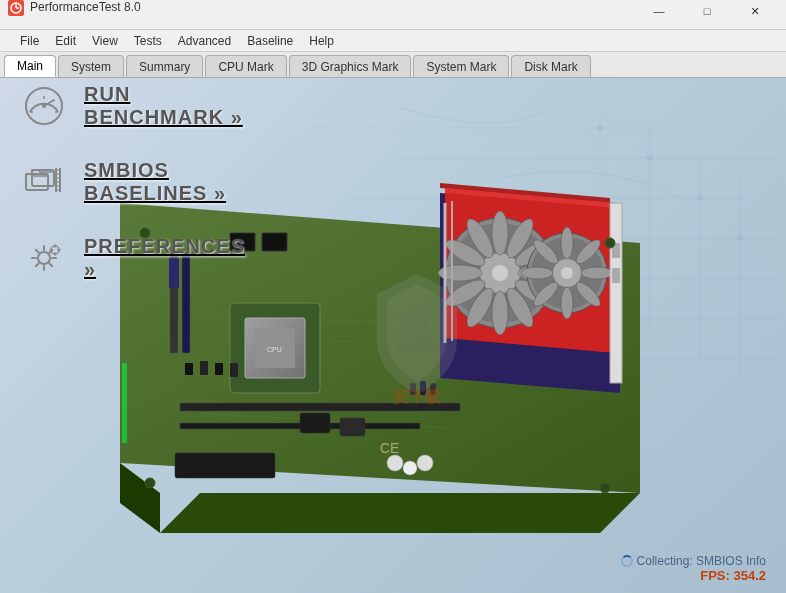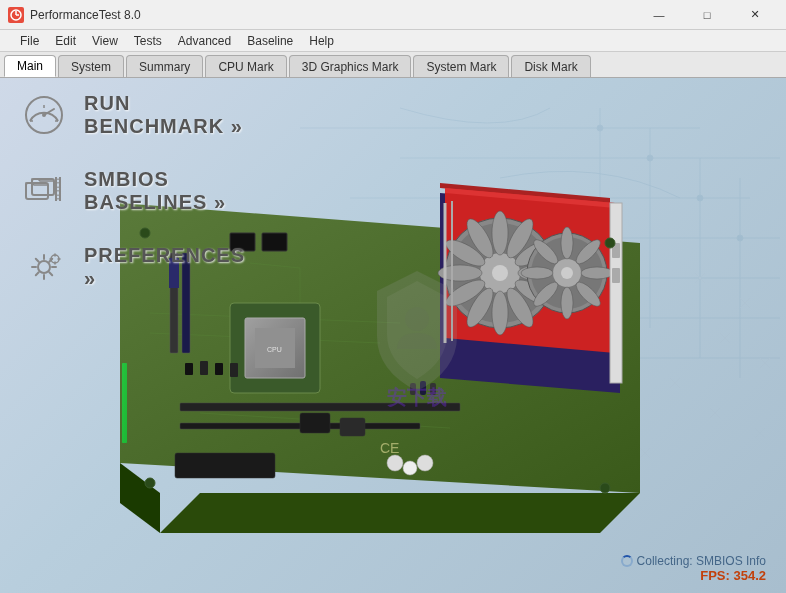--- a/index.html
+++ b/index.html
@@ -10,21 +10,21 @@
       font-size: 12px;
       background: #f0f0f0;
       overflow: hidden;
     }
 
     
     #title-bar {
       height: 30px;
       background: #f0f0f0;
       display: flex;
-      align-items: center;
+      align-items: flex-start;
       padding: 0 8px;
       border-bottom: 1px solid #ccc;
     }
     #title-bar .app-icon {
       width: 16px;
       height: 16px;
       margin-right: 6px;
       background: #e74c3c;
       border-radius: 2px;
       display: flex;
@@ -129,22 +129,23 @@
       width: 100%; height: 100%;
       opacity: 0.3;
     }
 
     
     #left-panel {
       position: absolute;
       top: 0; left: 0;
       width: 280px;
       height: 100%;
-      padding: 13px 20px;
+      padding: 4px 20px;
       z-index: 10;
+      text-decoration: underline;
     }
 
     .main-menu-item {
       display: flex;
       align-items: center;
       margin-bottom: 28px;
       cursor: pointer;
     }
     .main-menu-icon {
       width: 48px;
@@ -495,21 +496,21 @@
   <div id="watermark">
     <svg width="120" height="140" viewBox="0 0 120 140">
 
       <path d="M60 10 L100 30 L100 75 Q100 110 60 130 Q20 110 20 75 L20 30 Z" fill="#999" opacity="0.5"></path>
 
       <path d="M60 20 L90 36 L90 73 Q90 100 60 118 Q30 100 30 73 L30 36 Z" fill="#aaa" opacity="0.4"></path>
 
       <circle cx="60" cy="58" r="12" fill="#888" opacity="0.7"></circle>
       <path d="M40 88 Q40 72 60 72 Q80 72 80 88" fill="#888" opacity="0.7"></path>
     </svg>
-    <div class="watermark-text" style="color:#6d28d9; margin-top:-20px; font-size:20px; text-align:center;">安下载</div>
+    <div class="watermark-text" style="color:#c2410c; margin-top:-20px; font-size:16px; text-align:center;">安下载</div>
   </div>
 
   <div id="status-bar">
     <div style="display:flex; align-items:center; justify-content:flex-end;">
       <span class="spinner"></span>
       <span class="status-line">Collecting: SMBIOS Info</span>
     </div>
     <div class="fps-line">FPS: 354.2</div>
   </div>
 

